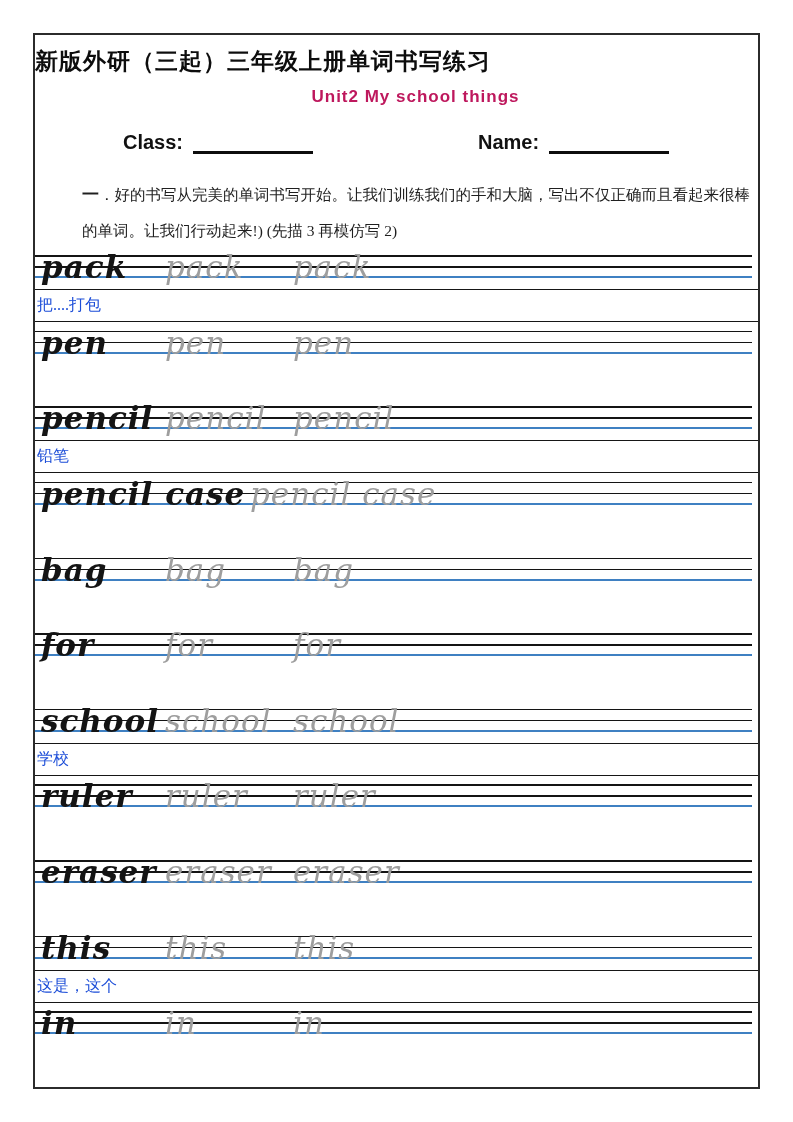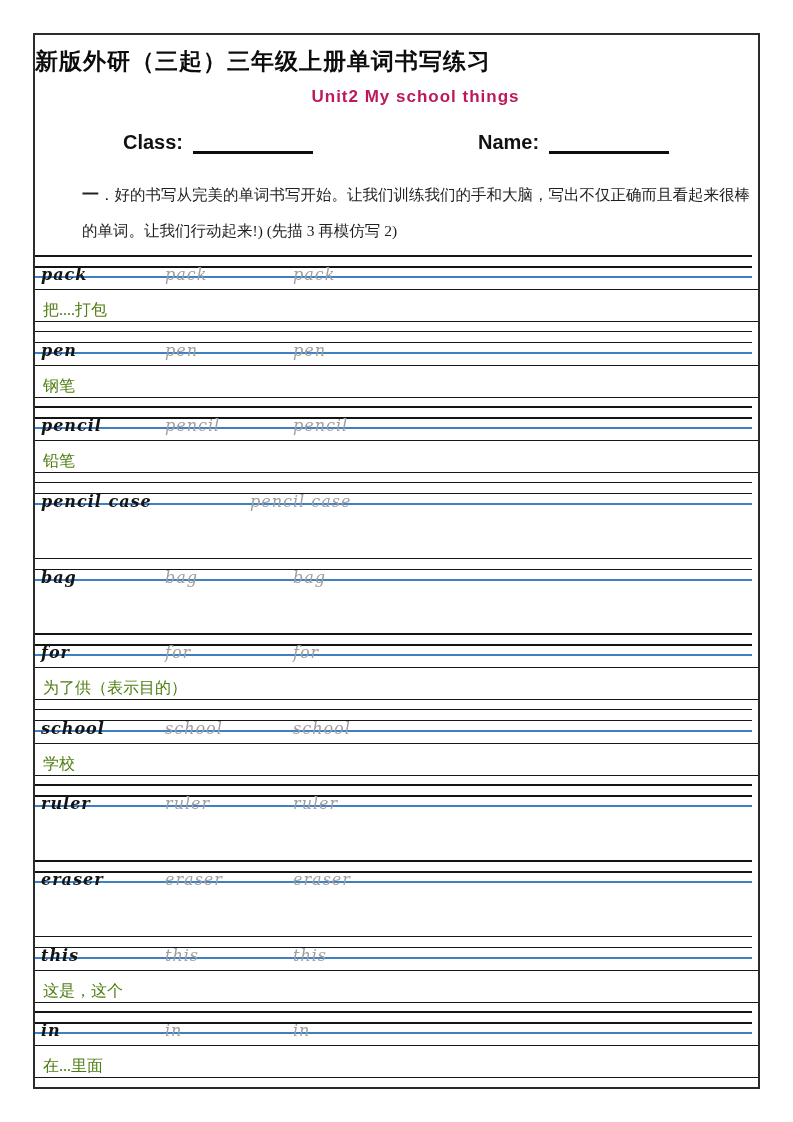--- a/index.html
+++ b/index.html
@@ -14,24 +14,24 @@
   .blank{display:inline-block;width:120px;height:20px;border-bottom:3px solid #0d0d0d;margin-left:10px;}
   .instructions{position:absolute;top:142px;left:4px;right:4px;font-size:15.5px;line-height:35.5px;color:#1f1f1f;font-family:"Liberation Serif",serif;margin-left:43px;}
   .instructions b{font-weight:bold;font-size:17px;}
   .blocks{position:absolute;top:220px;left:0;right:0;bottom:0;display:flex;flex-direction:column;}
   .block{flex:1;display:flex;flex-direction:column;min-height:0;}
   .guides{position:relative;height:34px;flex:none;}
   .gline{position:absolute;left:0;width:calc(100% - 6px);height:1.5px;background:var(--ink,#161616);}
   .gline.l1{top:0;}
   .gline.l2{top:11px;}
   .gline.lblue{top:21px;height:2px;background:var(--blue,#3f80c2);}
-  .word{position:absolute;bottom:6px;font-family:"DejaVu Serif",serif;font-style:italic;font-size:16px;line-height:1;white-space:nowrap;letter-spacing:1px;z-index:2;}
+  .word{position:absolute;bottom:6px;font-family:"DejaVu Serif",serif;font-style:italic;font-size:31px;line-height:1;white-space:nowrap;letter-spacing:1px;z-index:2;}
   .word.ink{left:6px;font-weight:bold;color:var(--ink,#111);}
   .word.trace{color:var(--gray,#9e9e9e);font-weight:normal;}
-  .trans{flex:none;height:31px;border-top:1.5px solid #161616;border-bottom:1.5px solid #161616;display:flex;align-items:flex-end;padding-left:8px;font-size:16px;font-family:"Liberation Serif",serif;color:#4d7c0f;}
+  .trans{flex:none;height:31px;border-top:1.5px solid #161616;border-bottom:1.5px solid #161616;display:flex;align-items:center;padding-left:2px;font-size:16px;font-family:"Liberation Serif",serif;color:#1d4ed8;}
 </style>
 </head>
 <body>
 
 <div class="frame">
 
   <div class="title">新版外研（三起）三年级上册单词书写练习</div>
 
   <div class="subtitle">Unit2 My school things</div>
 
@@ -67,23 +67,20 @@
 
   <div class="block">
     <div class="guides">
       <div class="gline l1"></div>
       <div class="gline l2"></div>
       <div class="gline lblue"></div>
       <span class="word ink">pen</span>
     <span class="word trace" style="left: 130px;">pen</span>
           <span class="word trace" style="left: 258px;">pen</span>
         </div>
-    <div class="trans">
-      <span>钢笔</span>
-    </div>
   </div>
 
   <div class="block">
     <div class="guides">
       <div class="gline l1"></div>
       <div class="gline l2"></div>
       <div class="gline lblue"></div>
       <span class="word ink">pencil</span>
     <span class="word trace" style="left: 130px;">pencil</span>
           <span class="word trace" style="left: 258px;">pencil</span>
@@ -116,23 +113,20 @@
 
   <div class="block">
     <div class="guides">
       <div class="gline l1"></div>
       <div class="gline l2"></div>
       <div class="gline lblue"></div>
       <span class="word ink">for</span>
     <span class="word trace" style="left: 130px;">for</span>
           <span class="word trace" style="left: 258px;">for</span>
         </div>
-    <div class="trans">
-      <span>为了供（表示目的）</span>
-    </div>
   </div>
 
   <div class="block">
     <div class="guides">
       <div class="gline l1"></div>
       <div class="gline l2"></div>
       <div class="gline lblue"></div>
       <span class="word ink">school</span>
     <span class="word trace" style="left: 130px;">school</span>
           <span class="word trace" style="left: 258px;">school</span>
@@ -180,19 +174,16 @@
 
   <div class="block">
     <div class="guides">
       <div class="gline l1"></div>
       <div class="gline l2"></div>
       <div class="gline lblue"></div>
       <span class="word ink">in</span>
     <span class="word trace" style="left: 130px;">in</span>
           <span class="word trace" style="left: 258px;">in</span>
         </div>
-    <div class="trans">
-      <span>在...里面</span>
-    </div>
   </div>
 </div>
 
 </div>
 
 </body></html>

